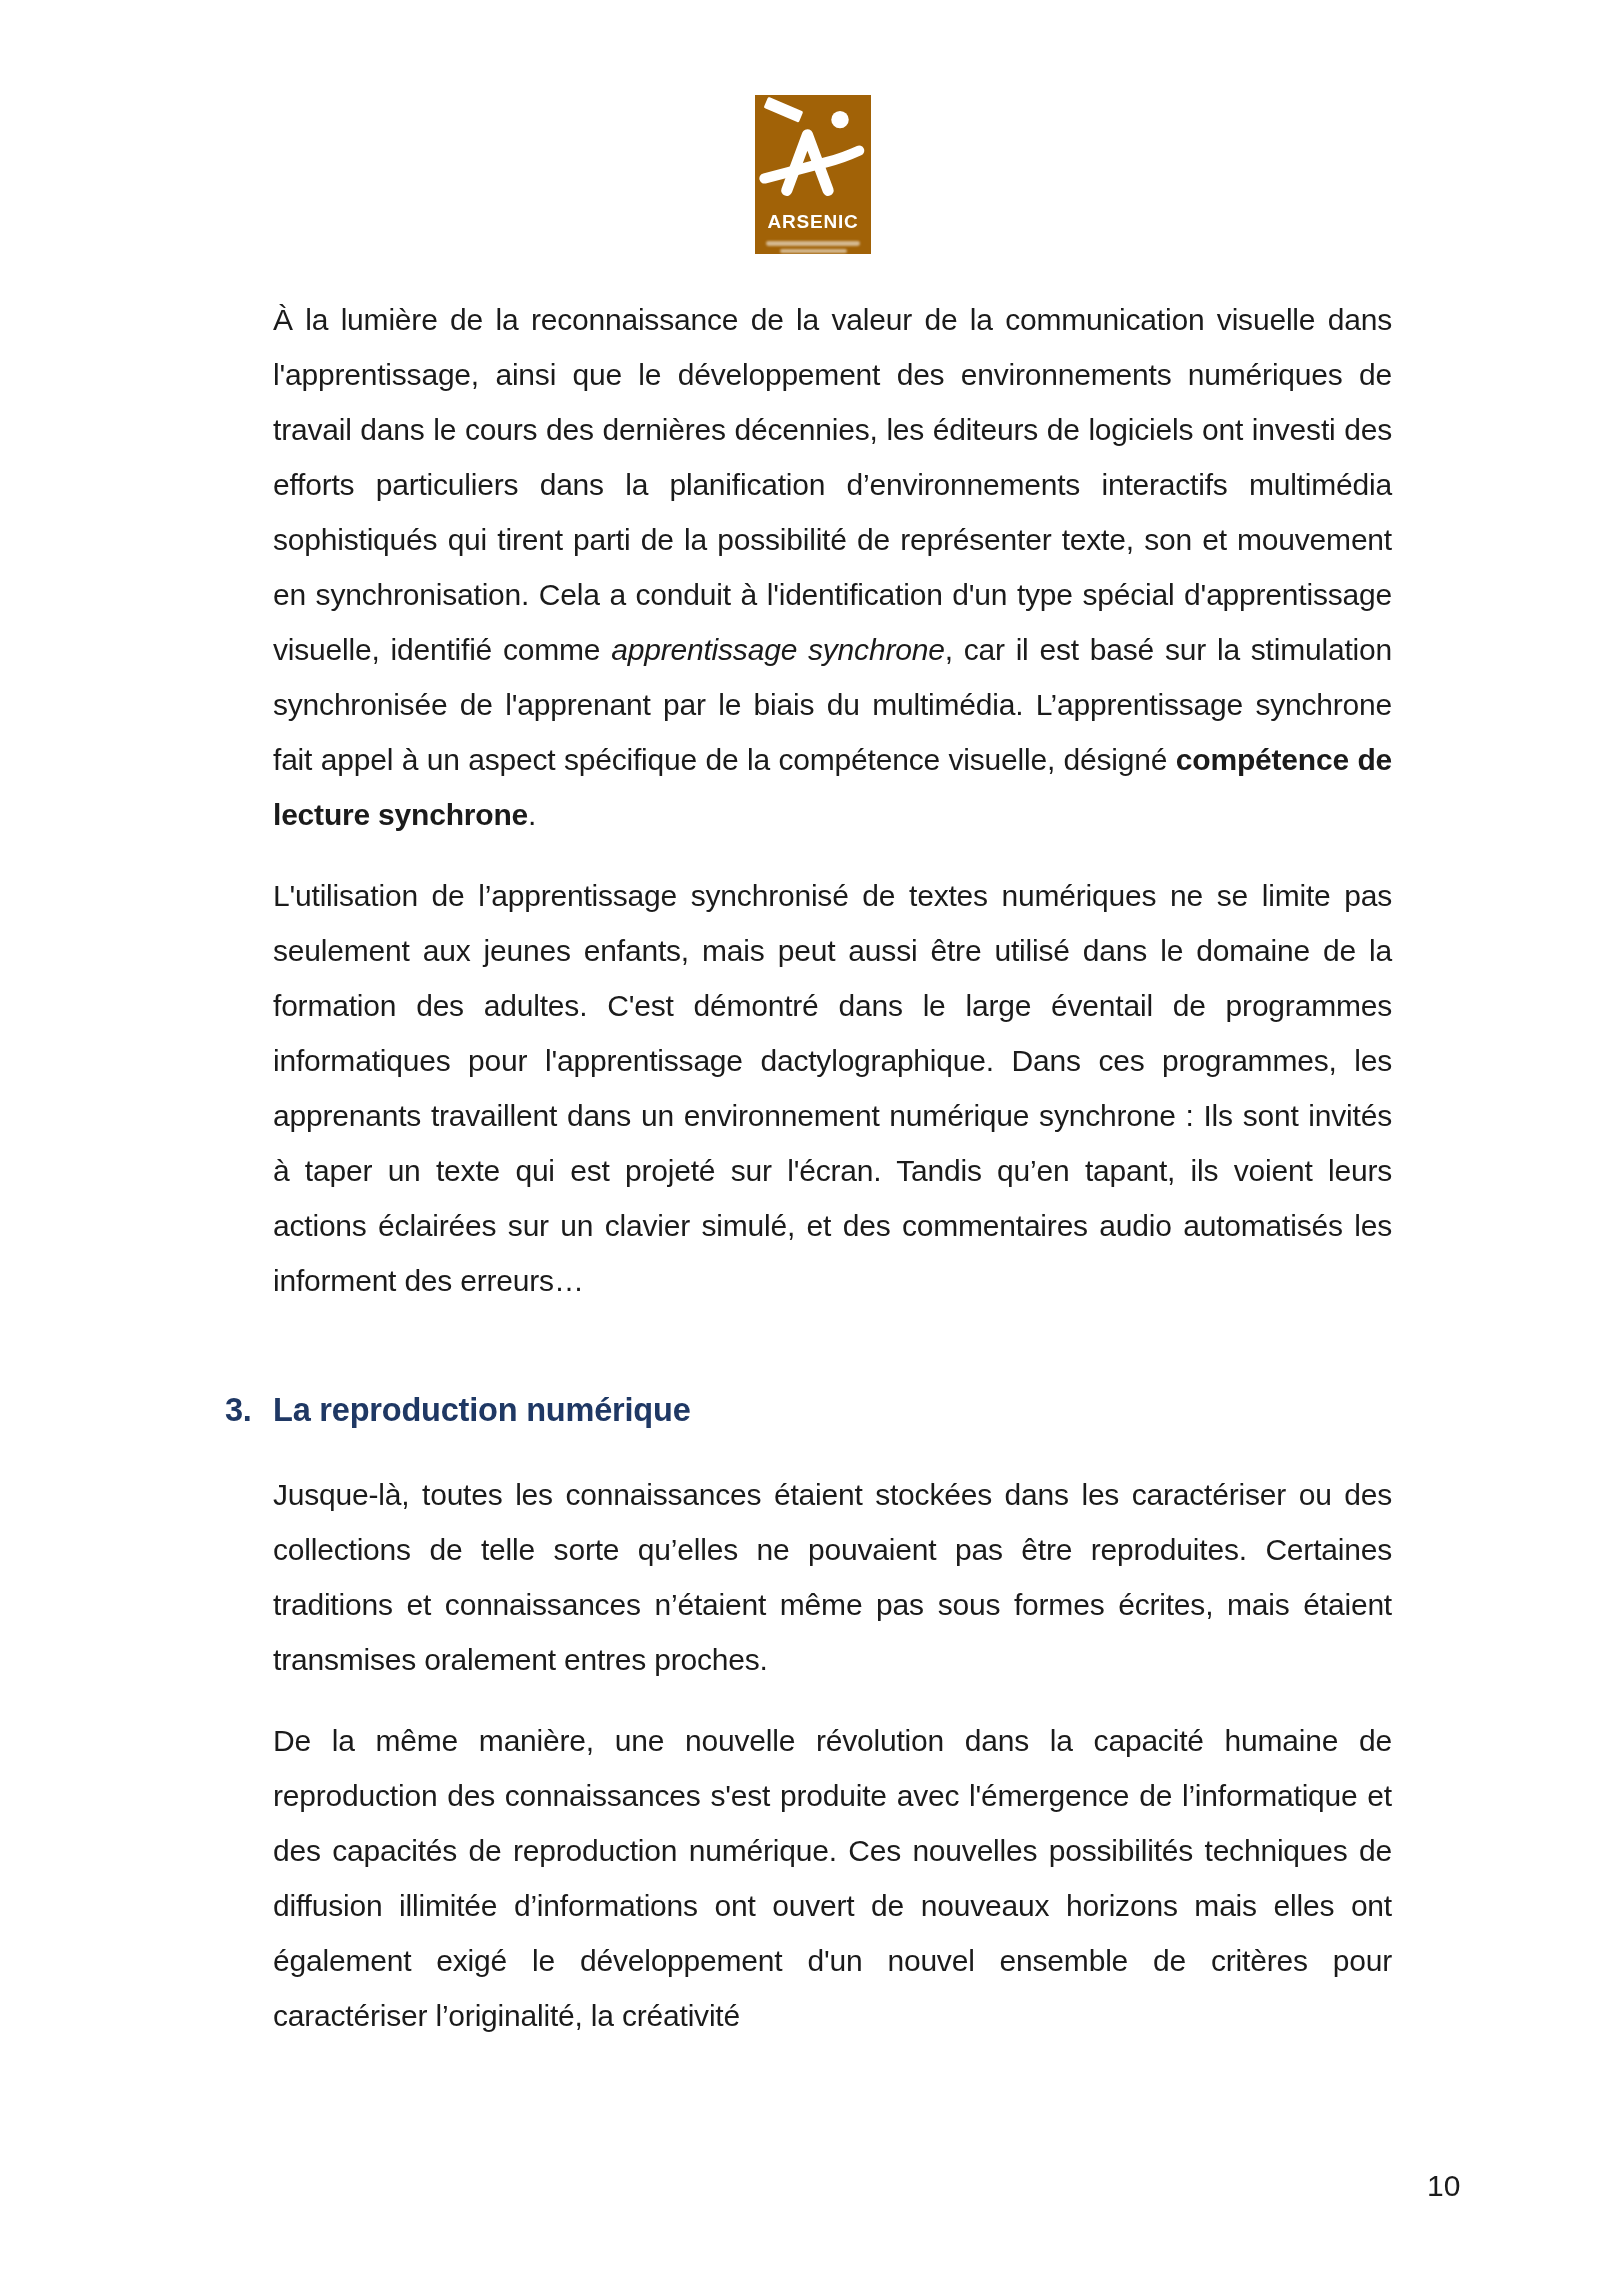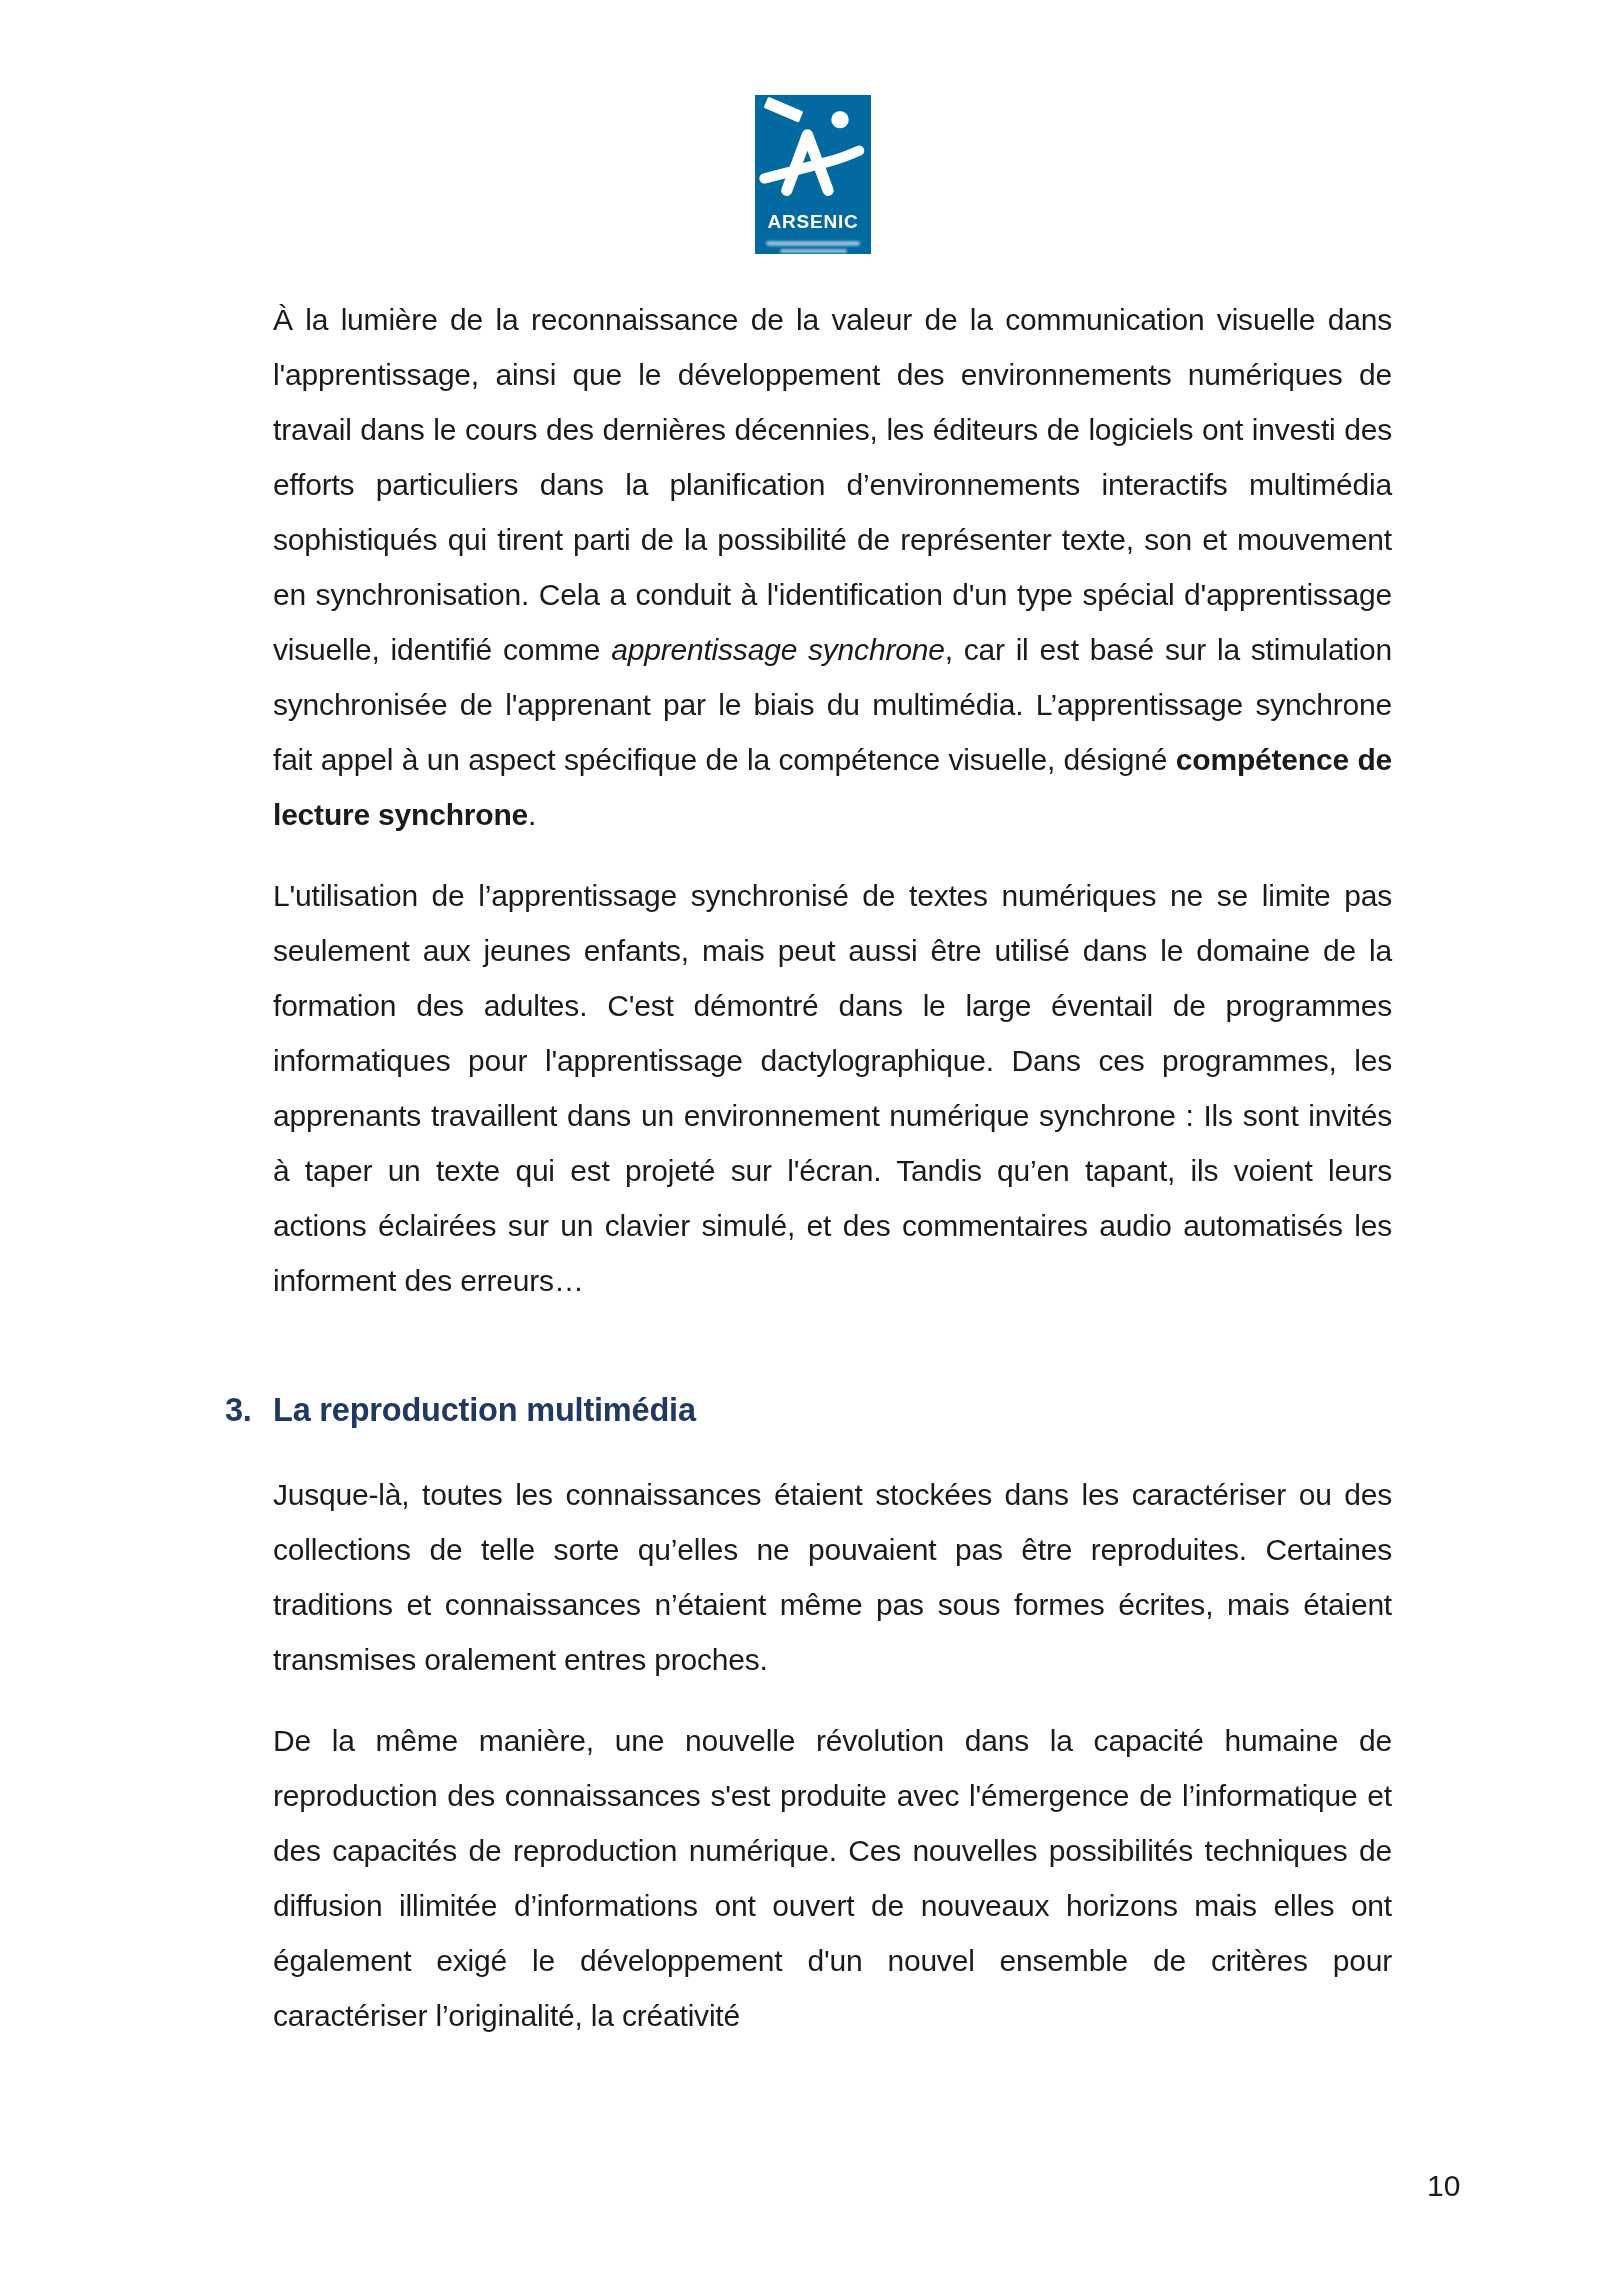--- a/index.html
+++ b/index.html
@@ -51,41 +51,41 @@
   .page-num {
     position:absolute; left:1427px; top:2158px; width:63px;
     font-size:30px; line-height:55px; color:#1b1b1b; text-align:left;
   }
 </style>
 </head>
 <body>
 
 <div class="page">
 
-  <div class="logo" style="background: #0369a1;">
+  <div class="logo" style="background: #a16207;">
     <svg width="116" height="116" viewBox="0 0 146 146">
 
       <rect x="12" y="11" width="48" height="15" rx="2" fill="#ffffff" transform="rotate(23 36 18)"></rect>
 
       <circle cx="107" cy="31" r="11" fill="#ffffff"></circle>
 
       <path d="M 40 120 L 66 50 L 92 120" fill="none" stroke="#ffffff" stroke-width="14" stroke-linecap="round" stroke-linejoin="round"></path>
       <path d="M 12 105 C 42 97 70 90 92 84 C 108 80 120 75 131 70" fill="none" stroke="#ffffff" stroke-width="13" stroke-linecap="round"></path>
     </svg>
     <div class="logo-name">ARSENIC</div>
     <div class="logo-tagline">
       <div class="bar1"></div>
       <div class="bar2"></div>
     </div>
   </div>
 
   <div class="doc">
       <p class="para"><span>À la lumière de la reconnaissance de la valeur de la communication visuelle dans l'apprentissage, ainsi que le développement des environnements numériques de travail dans le cours des dernières décennies, les éditeurs de logiciels ont investi des efforts particuliers dans la planification d’environnements interactifs multimédia sophistiqués qui tirent parti de la possibilité de représenter texte, son et mouvement en synchronisation. Cela a conduit à l'identification d'un type spécial d'apprentissage visuelle, identifié comme </span><span class="run-italic">apprentissage synchrone</span><span>, car il est basé sur la stimulation synchronisée de l'apprenant par le biais du multimédia. L’apprentissage synchrone fait appel à un aspect spécifique de la compétence visuelle, désigné </span><span class="run-bold">compétence de lecture synchrone</span><span>.</span></p>
       <p class="para"><span>L'utilisation de l’apprentissage synchronisé de textes numériques ne se limite pas seulement aux jeunes enfants, mais peut aussi être utilisé dans le domaine de la formation des adultes. C'est démontré dans le large éventail de programmes informatiques pour l'apprentissage dactylographique. Dans ces programmes, les apprenants travaillent dans un environnement numérique synchrone : Ils sont invités à taper un texte qui est projeté sur l'écran. Tandis qu’en tapant, ils voient leurs actions éclairées sur un clavier simulé, et des commentaires audio automatisés les informent des erreurs…</span></p>
-      <div class="heading" style="color: rgb(31, 56, 100);"><span class="h-num">3.</span><span>La reproduction multimédia</span></div>
+      <div class="heading" style="color: rgb(31, 56, 100);"><span class="h-num">3.</span><span>La reproduction numérique</span></div>
       <p class="para"><span>Jusque-là, toutes les connaissances étaient stockées dans les caractériser ou des collections de telle sorte qu’elles ne pouvaient pas être reproduites. Certaines traditions et connaissances n’étaient même pas sous formes écrites, mais étaient transmises oralement entres proches.</span></p>
       <p class="para"><span>De la même manière, une nouvelle révolution dans la capacité humaine de reproduction des connaissances s'est produite avec l'émergence de l’informatique et des capacités de reproduction numérique. Ces nouvelles possibilités techniques de diffusion illimitée d’informations ont ouvert de nouveaux horizons mais elles ont également exigé le développement d'un nouvel ensemble de critères pour caractériser l’originalité, la créativité</span></p>
     </div>
 
   <div class="page-num">10</div>
 
 </div>
 
 
 </body></html>

